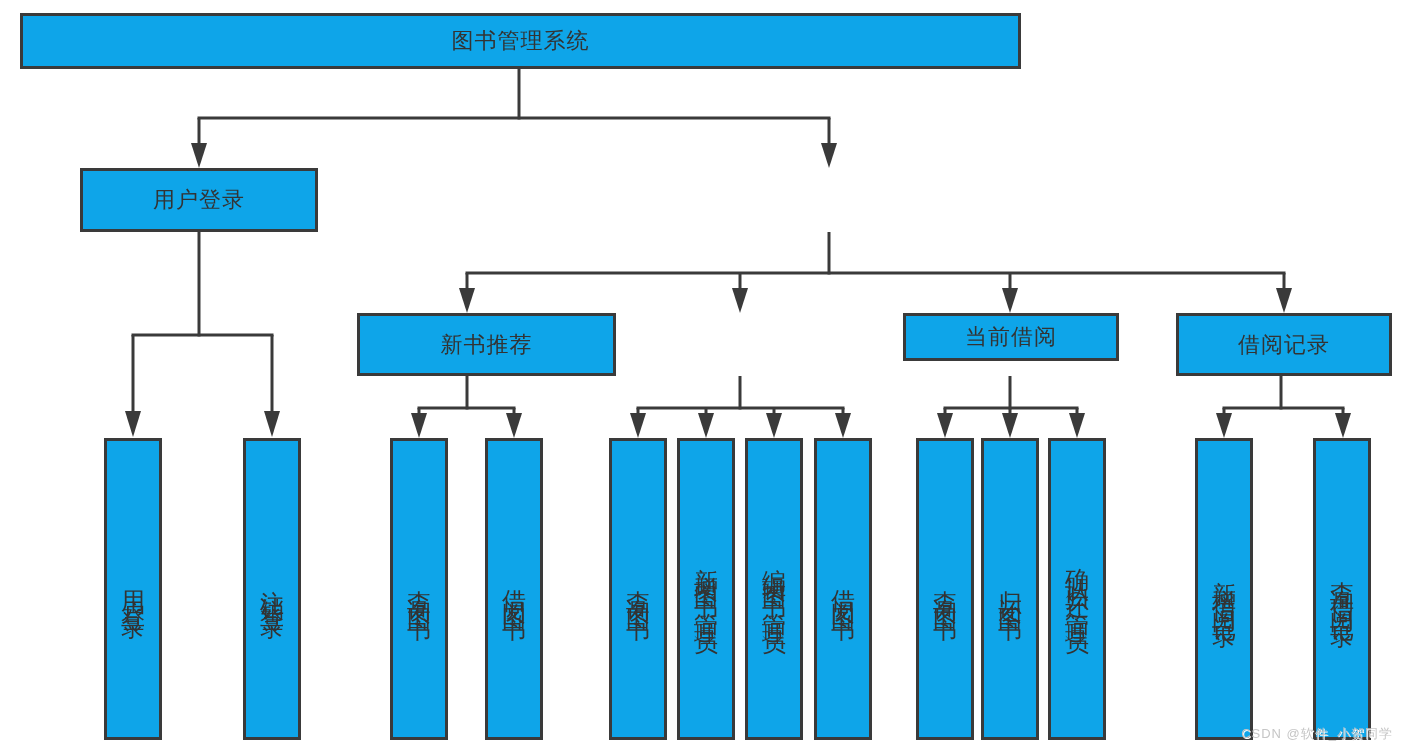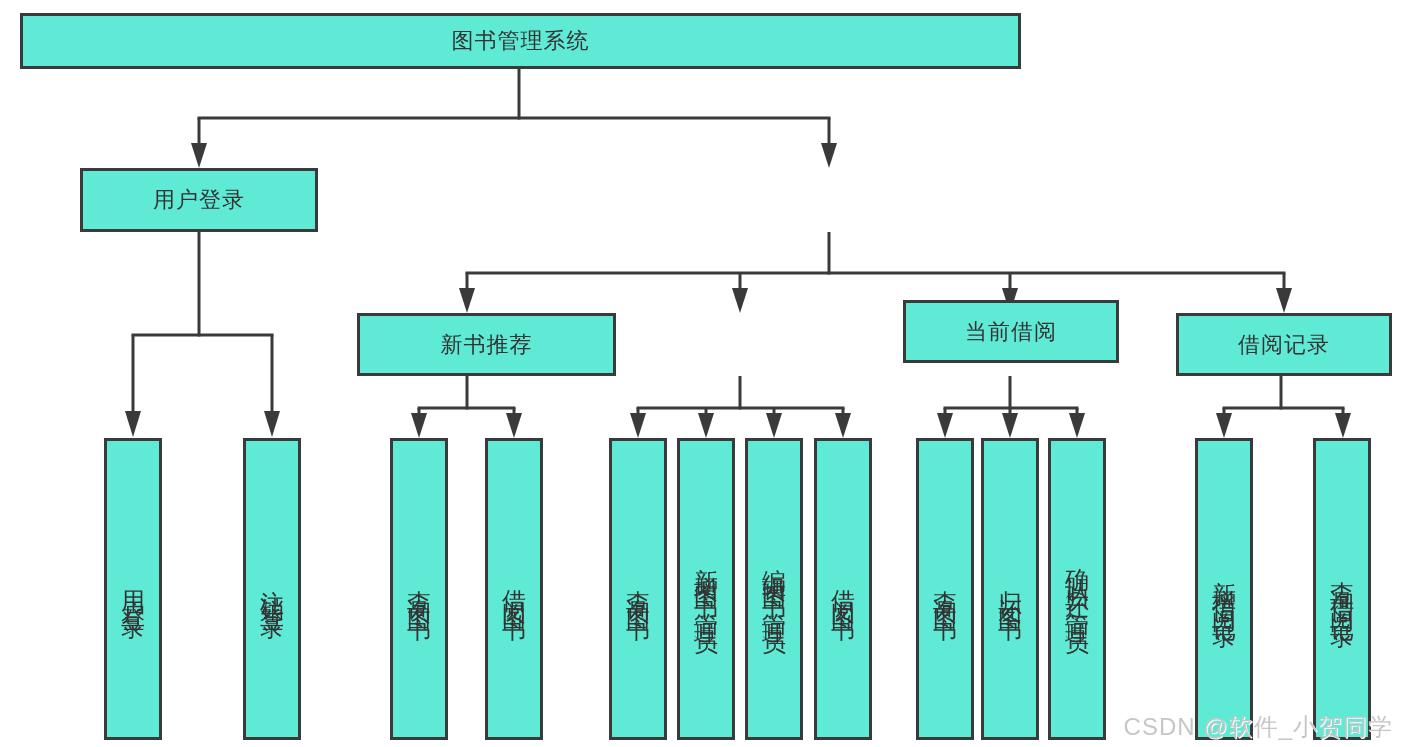--- a/index.html
+++ b/index.html
@@ -27,21 +27,21 @@
     stroke-width: 3;
   }
   #connector-layer polygon {
     fill: #3a3a3a;
     stroke: none;
   }
   .box {
     position: absolute;
     box-sizing: border-box;
     border: 3px solid #3a3a3a;
-    background: #5eead4;
+    background: #0ea5e9;
     display: flex;
     align-items: center;
     justify-content: center;
   }
   .hlabel {
     font-size: 22px;
     color: #333333;
     letter-spacing: 1px;
     white-space: nowrap;
   }
@@ -56,21 +56,21 @@
     font-size: 24px;
     line-height: 1;
     letter-spacing: 9px;
     color: #333333;
     white-space: nowrap;
   }
   #watermark {
     position: absolute;
     right: 12px;
     bottom: 4px;
-    font-size: 24px;
+    font-size: 13px;
     color: #c6c6c6;
     text-shadow: 1px 1px 0 #ffffff;
     letter-spacing: 1px;
     white-space: nowrap;
   }
 </style>
 </head>
 <body>
 
 <div id="canvas">
@@ -155,21 +155,21 @@
     <span class="hlabel">图书管理系统</span>
   </div>
 
   <div class="box" style="left:80px; top:168px; width:238px; height:64px;">
     <span class="hlabel">用户登录</span>
   </div>
 
   <div class="box" style="left:357px; top:313px; width:259px; height:63px;">
     <span class="hlabel">新书推荐</span>
   </div>
-  <div class="box" style="left:903px; top:300px; width:216px; height:63px;">
+  <div class="box" style="left:903px; top:313px; width:216px; height:48px;">
     <span class="hlabel">当前借阅</span>
   </div>
   <div class="box" style="left:1176px; top:313px; width:216px; height:63px;">
     <span class="hlabel">借阅记录</span>
   </div>
 
   <div class="box vbox" style="left:104px;">
     <span class="vlabel">用户登录</span>
   </div>
   <div class="box vbox" style="left:243px;">

